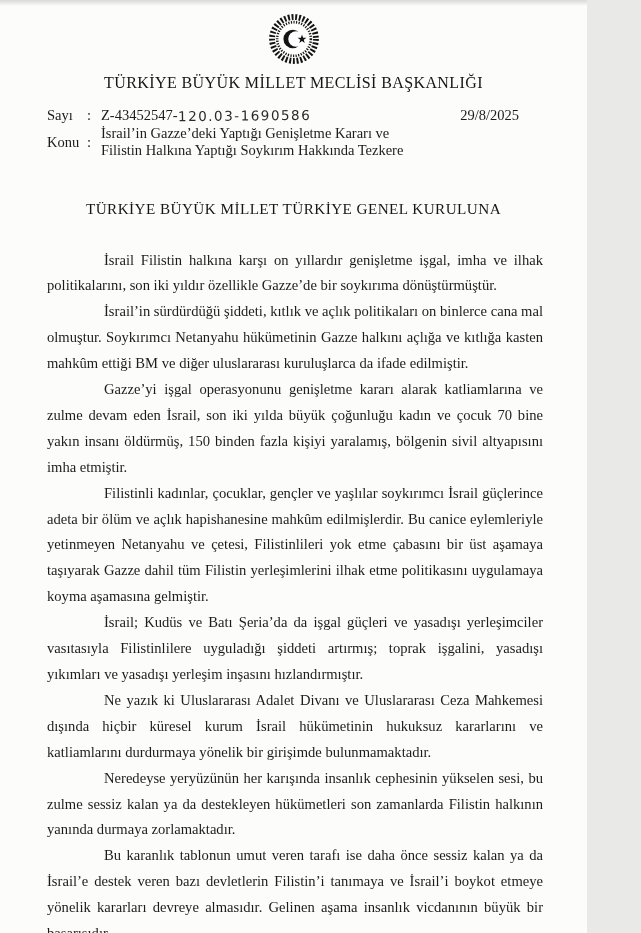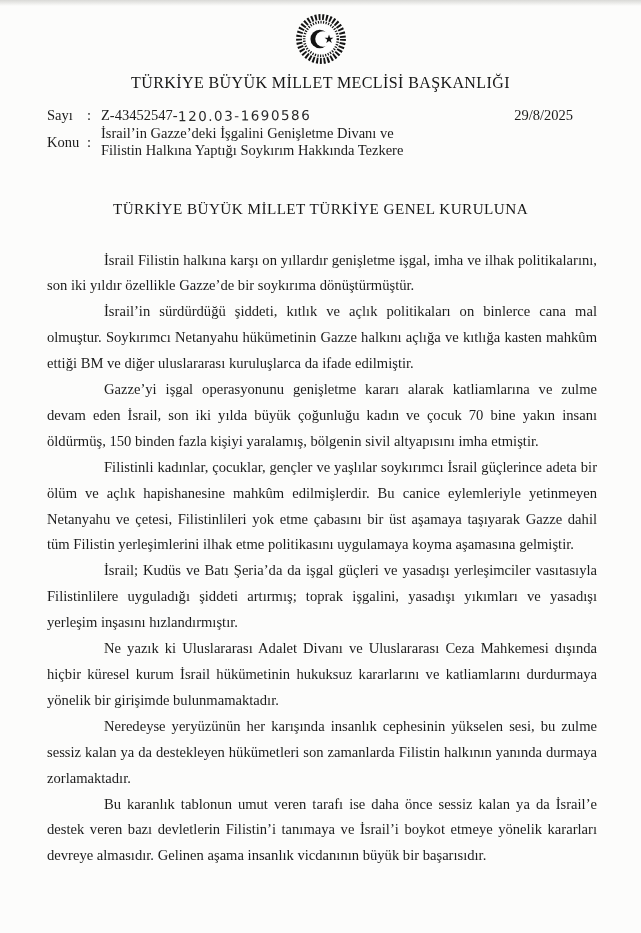--- a/index.html
+++ b/index.html
@@ -3,21 +3,21 @@
 <meta charset="utf-8">
 <style>
   html, body { margin: 0; padding: 0; }
   body {
     width: 641px; height: 933px;
     background: #e9e9e7;
     font-family: "Liberation Serif", serif;
   }
   .page {
     position: relative;
-    width: 641px; height: 933px;
+    width: 587px; height: 933px;
     background: #fcfcfb;
     color: #1c1c1c;
     overflow: hidden;
     box-sizing: border-box;
   }
   .scan-edge-top {
     position: absolute; top: 0; left: 0; right: 0; height: 6px;
     background: linear-gradient(to bottom, #d9d9d6, rgba(252,252,251,0));
   }
   
@@ -101,21 +101,21 @@
       <span class="meta-label">Sayı</span>
       <span class="meta-colon">:</span>
       <span>Z-43452547-</span>
       <span class="handwritten">120.03-1690586</span>
     </div>
     <span class="doc-date">29/8/2025</span>
     <div class="meta-row">
       <span class="meta-label">Konu</span>
       <span class="meta-colon">:</span>
       <span class="konu-lines">
-        <span>İsrail’in Gazze’deki İşgalini Genişletme Divanı ve</span><br>
+        <span>İsrail’in Gazze’deki Yaptığı Genişletme Kararı ve</span><br>
         <span>Filistin Halkına Yaptığı Soykırım Hakkında Tezkere</span>
       </span>
     </div>
   </div>
 
   <div class="main-title">TÜRKİYE BÜYÜK MİLLET TÜRKİYE GENEL KURULUNA</div>
 
   <div class="body-text">
     <p>İsrail Filistin halkına karşı on yıllardır genişletme işgal, imha ve ilhak politikalarını, son iki yıldır özellikle Gazze’de bir soykırıma dönüştürmüştür.</p>
     <p>İsrail’in sürdürdüğü şiddeti, kıtlık ve açlık politikaları on binlerce cana mal olmuştur. Soykırımcı Netanyahu hükümetinin Gazze halkını açlığa ve kıtlığa kasten mahkûm ettiği BM ve diğer uluslararası kuruluşlarca da ifade edilmiştir.</p>

